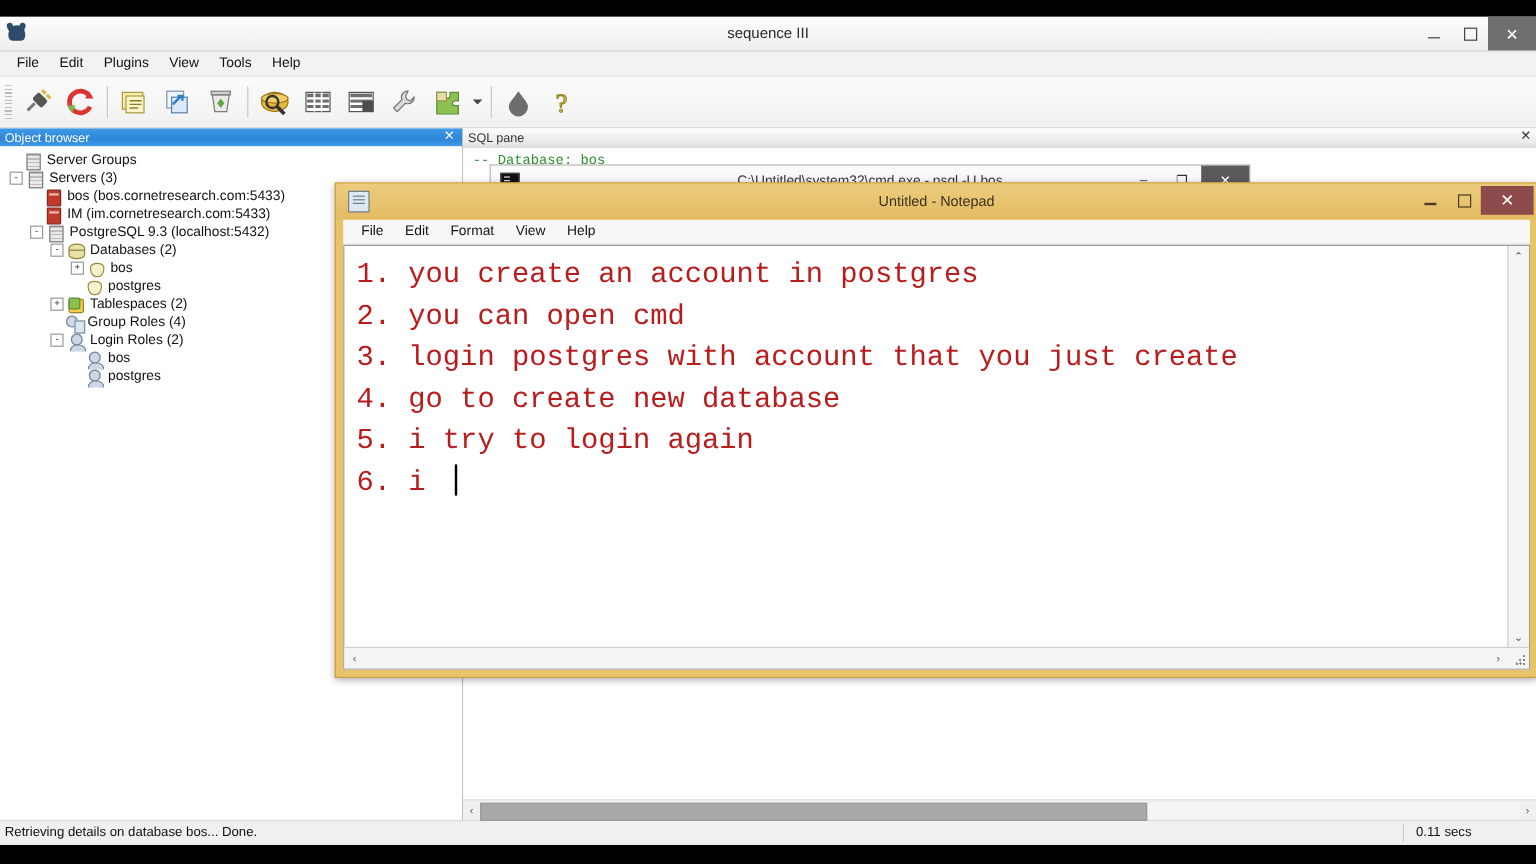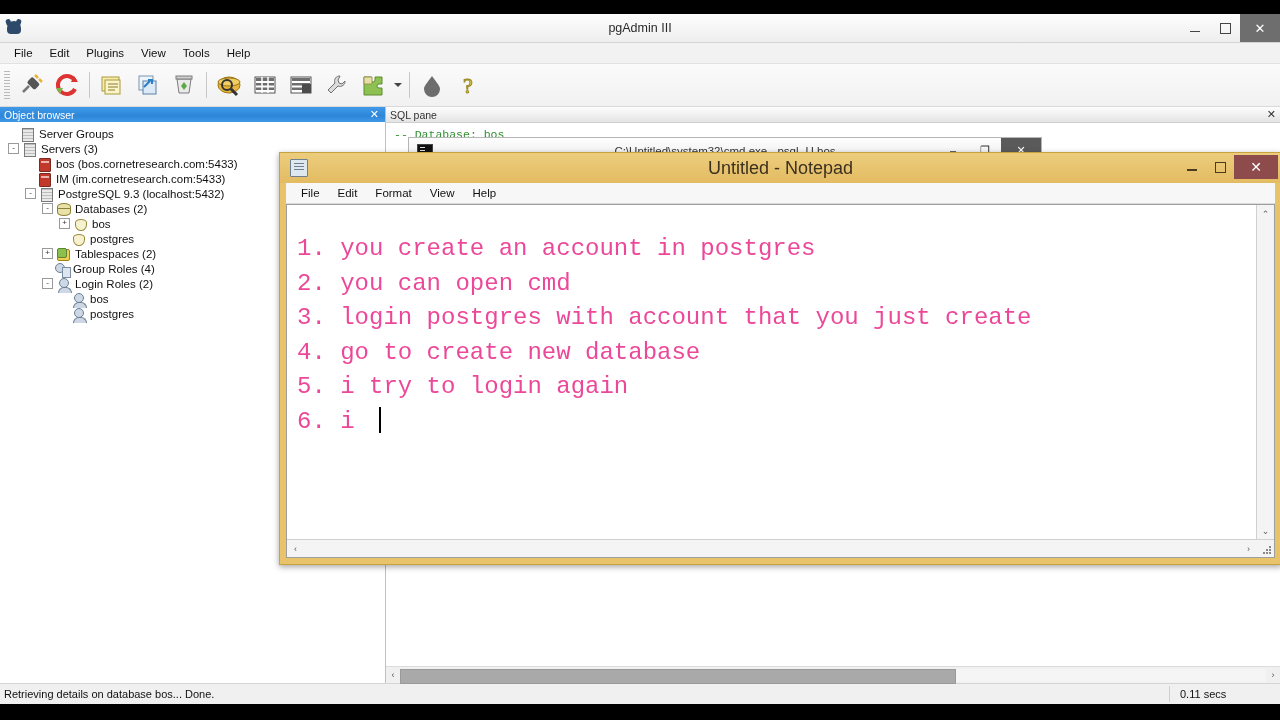--- a/index.html
+++ b/index.html
@@ -194,21 +194,21 @@
     background: linear-gradient(to bottom, #eccd7d, #e3bb62);
   }
   .np-icon {
     width: 16px; height: 16px; margin-left: 10px; position: relative;
     background: #dfe7ef; border: 1px solid #6d7f90; border-radius:1px;
   }
   .np-icon:after{content:"";position:absolute;left:3px;top:3px;right:3px;height:1px;background:#6d7f90;
     box-shadow:0 3px 0 #6d7f90, 0 6px 0 #6d7f90;}
   .np-title {
     position: absolute; left: 0; right: 0; text-align: center;
-    font-size: 18px; color: #3c3020;
+    font-size: 12px; color: #3c3020;
   }
   .np-wbtns { position: absolute; right: 3px; top: 2px; height: 24px; display: flex; align-items:center;}
   .np-wbtn { width:28px;height:22px;display:flex;align-items:center;justify-content:center;color:#4a3a1f;}
   .np-wbtn.close { width: 44px; height: 24px; background:#8d4b4b; color:#fff; font-size:14px;}
   .np-glyph-min { width:10px;height:1.5px;background:#4a3a1f;margin-top:6px;}
   .np-glyph-max { width:9px;height:9px;border:1.5px solid #4a3a1f;}
 
   .np-menubar {
     height: 20px; background:#f7f7f7; border-bottom:1px solid #dcdcdc;
     margin: 0 6px; display:flex; align-items:center; padding-left:6px;
@@ -216,22 +216,22 @@
   .np-menu-item { font-size:11.5px; color:#111; padding: 2px 9px; }
 
   .np-client {
     flex: 1; margin: 0 6px 6px 6px; background:#fff;
     border: 1px solid #9e9e9e; display: flex; flex-direction: column; position: relative;
   }
   .np-textrow { flex: 1; display:flex; min-height:0; }
   .np-text {
     flex: 1; padding: 8px 10px 0 10px;
     font-family: "Liberation Mono", monospace;
-    font-size: 24px; line-height: 34.5px; color: #ec4899;
-    white-space: pre; overflow: hidden; position: relative; margin-top: 19px;
+    font-size: 24px; line-height: 34.5px; color: #b91c1c;
+    white-space: pre; overflow: hidden; position: relative;
   }
   .np-line { height: 34.5px; }
   .np-caret {
     display: inline-block; width: 2px; height: 26px; background:#000;
     vertical-align: -5px; margin-left: 10px;
   }
   .np-vscroll {
     width: 17px; background: #f4f4f4; border-left: 1px solid #d0d0d0;
     display:flex; flex-direction:column; justify-content:space-between; align-items:center;
     flex:none;
@@ -262,21 +262,21 @@
 <div id="screen">
 
   <div id="pgadmin">
 
     <div class="pg-titlebar">
       <div class="pg-appicon">
         <div class="ear-l"></div>
           <div class="ear-r"></div>
           <div class="ele"></div>
       </div>
-      <div class="pg-title">pgAdmin III</div>
+      <div class="pg-title">sequence III</div>
       <div class="pg-wbtns">
         <div class="pg-wbtn">
             <span class="glyph-min"></span>
           </div>
         <div class="pg-wbtn">
             <span class="glyph-max"></span>
           </div>
         <div class="pg-wbtn close">
             <span class="glyph-x">✕</span>
           </div>

